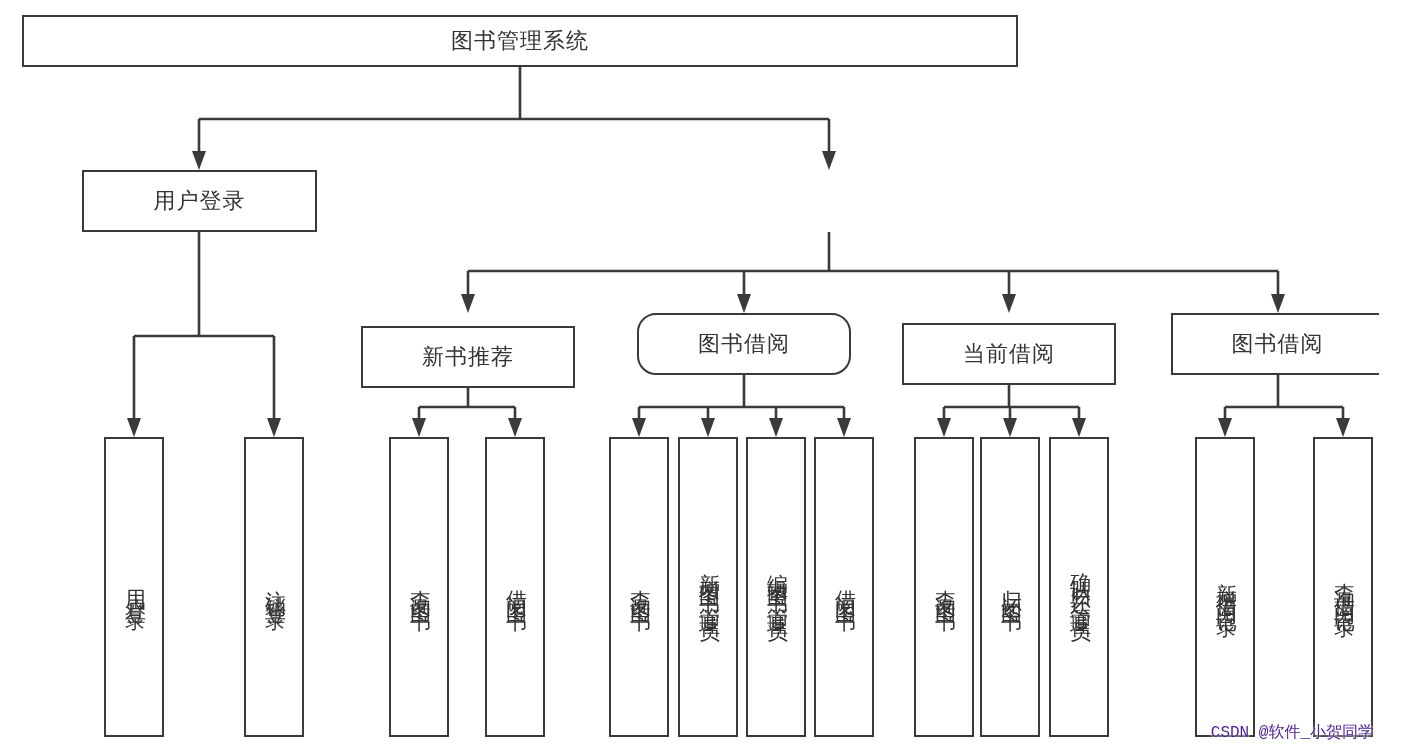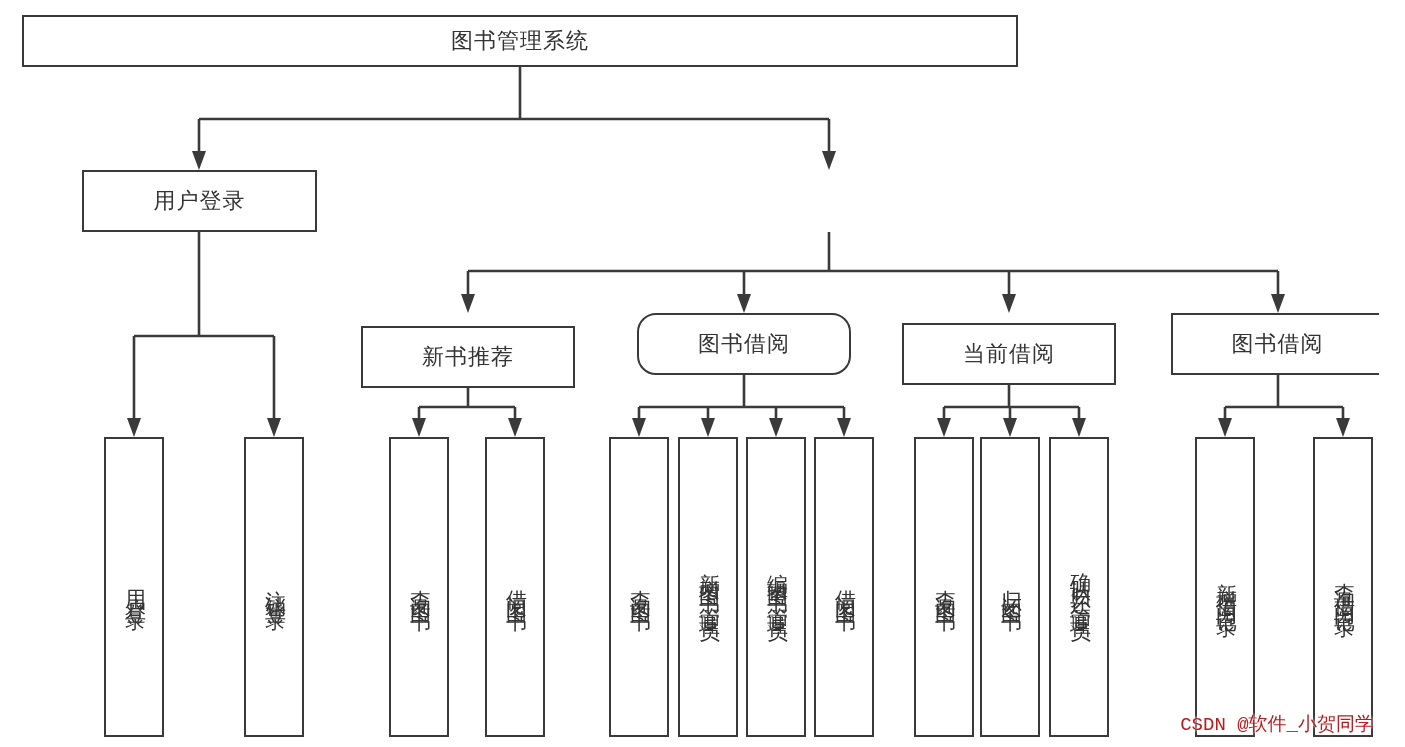--- a/index.html
+++ b/index.html
@@ -67,23 +67,23 @@
   .l-bb-edit     { left: 746px; }
   .l-bb-borrow   { left: 814px; }
   .l-cb-query    { left: 914px; }
   .l-cb-return   { left: 980px; }
   .l-cb-confirm  { left: 1049px; }
   .l-br-add      { left: 1195px; }
   .l-br-query    { left: 1313px; }
   .watermark {
     position: absolute;
     right: 5px;
-    bottom: 10px;
-    font-size: 19px;
-    color: #b91c1c;
+    bottom: 4px;
+    font-size: 16px;
+    color: #4c1d95;
     text-shadow: 0 0 2px #ffffff, 0 0 4px #ffffff;
     white-space: nowrap;
     z-index: 5;
   }
 </style>
 </head>
 <body>
 
 <div class="canvas">
 

